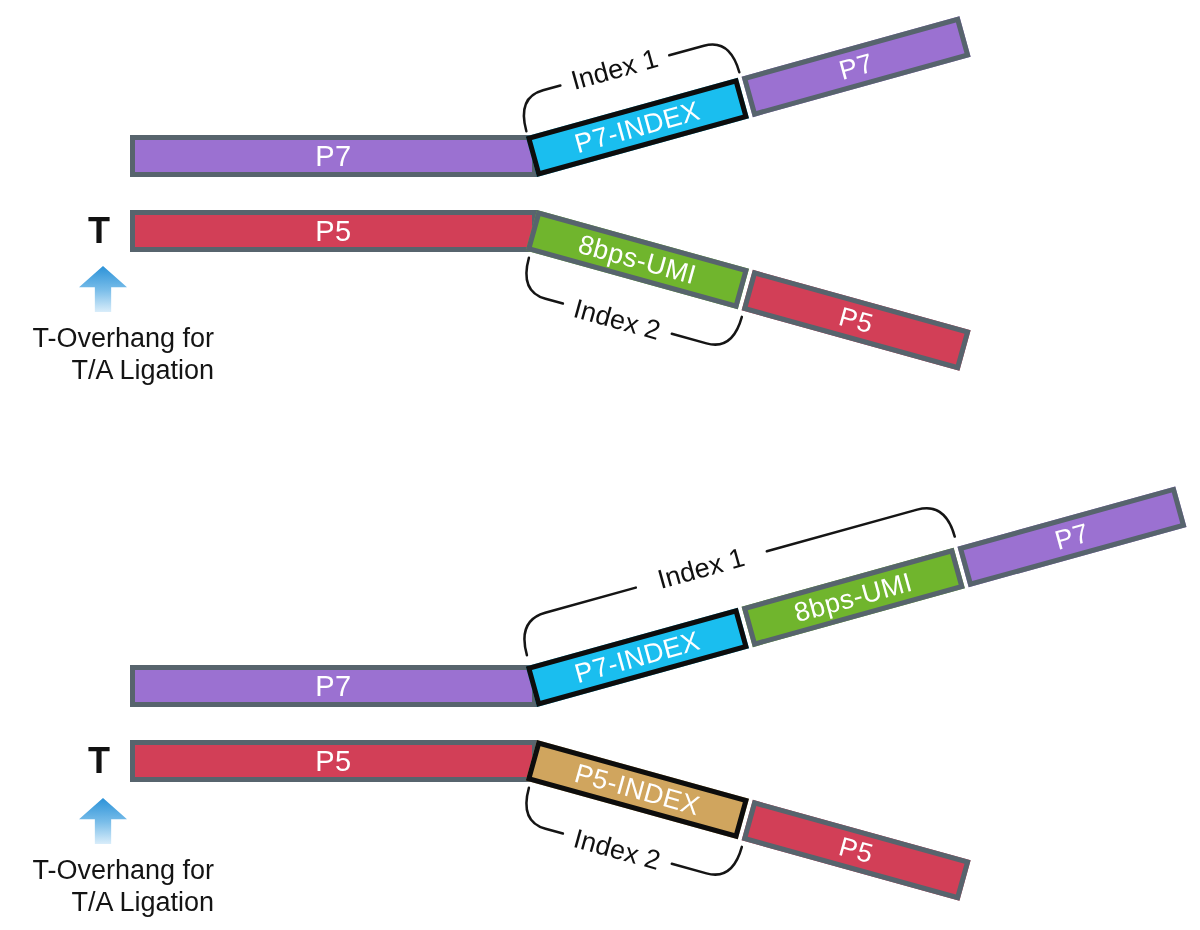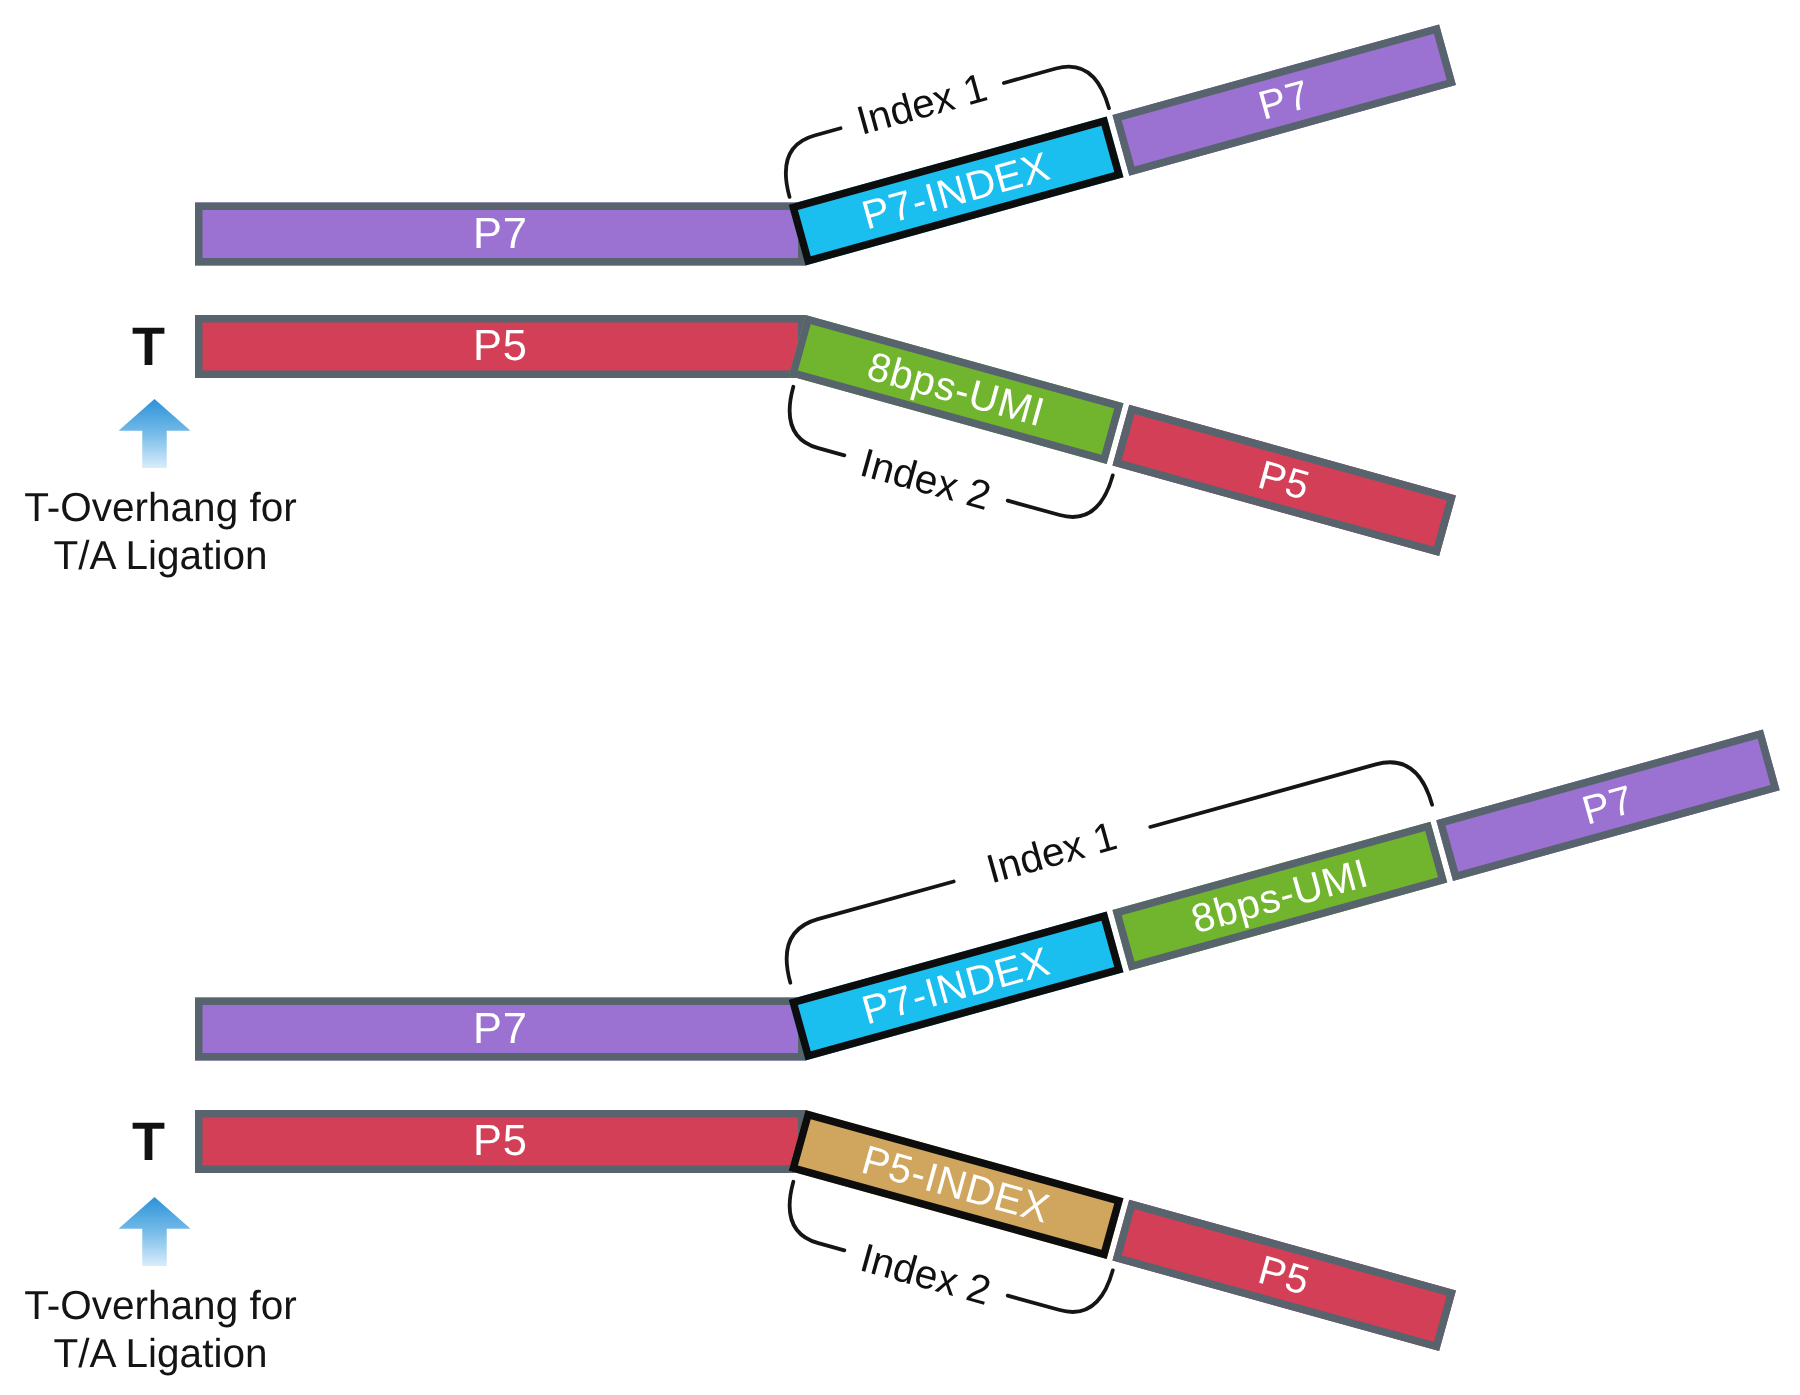--- a/index.html
+++ b/index.html
@@ -34,21 +34,21 @@
     position:absolute;text-align:center;white-space:nowrap;
     font-size:27px;line-height:30px;color:#101010;
   }
   .t-base{position:absolute;font-size:36px;font-weight:bold;color:#111111;}
   .up-arrow{
     position:absolute;width:48px;height:46px;
     background:linear-gradient(180deg,#2B92D8 0%,#79BDE9 52%,#D9EDFA 100%);
     clip-path:polygon(50% 0%,100% 46%,67% 46%,67% 100%,33% 100%,33% 46%,0% 46%);
   }
   .caption{
-    position:absolute;width:214px;text-align:center;
+    position:absolute;width:214px;text-align:right;
     font-size:27px;line-height:32px;color:var(--ink);
   }
 </style>
 </head>
 <body style="--purple: #9B71D1; --red: #D23F57; --cyan: #1ABEEF; --green: #70B52D; --tan: #D0A55E; --slate: #57646D; --ink: #141414;">
 
 <div>
 
   <div class="bracket up" style="left:524px;top:88px;width:228px;height:46px;">
     <svg width="228" height="46" viewBox="0 0 228 46">

